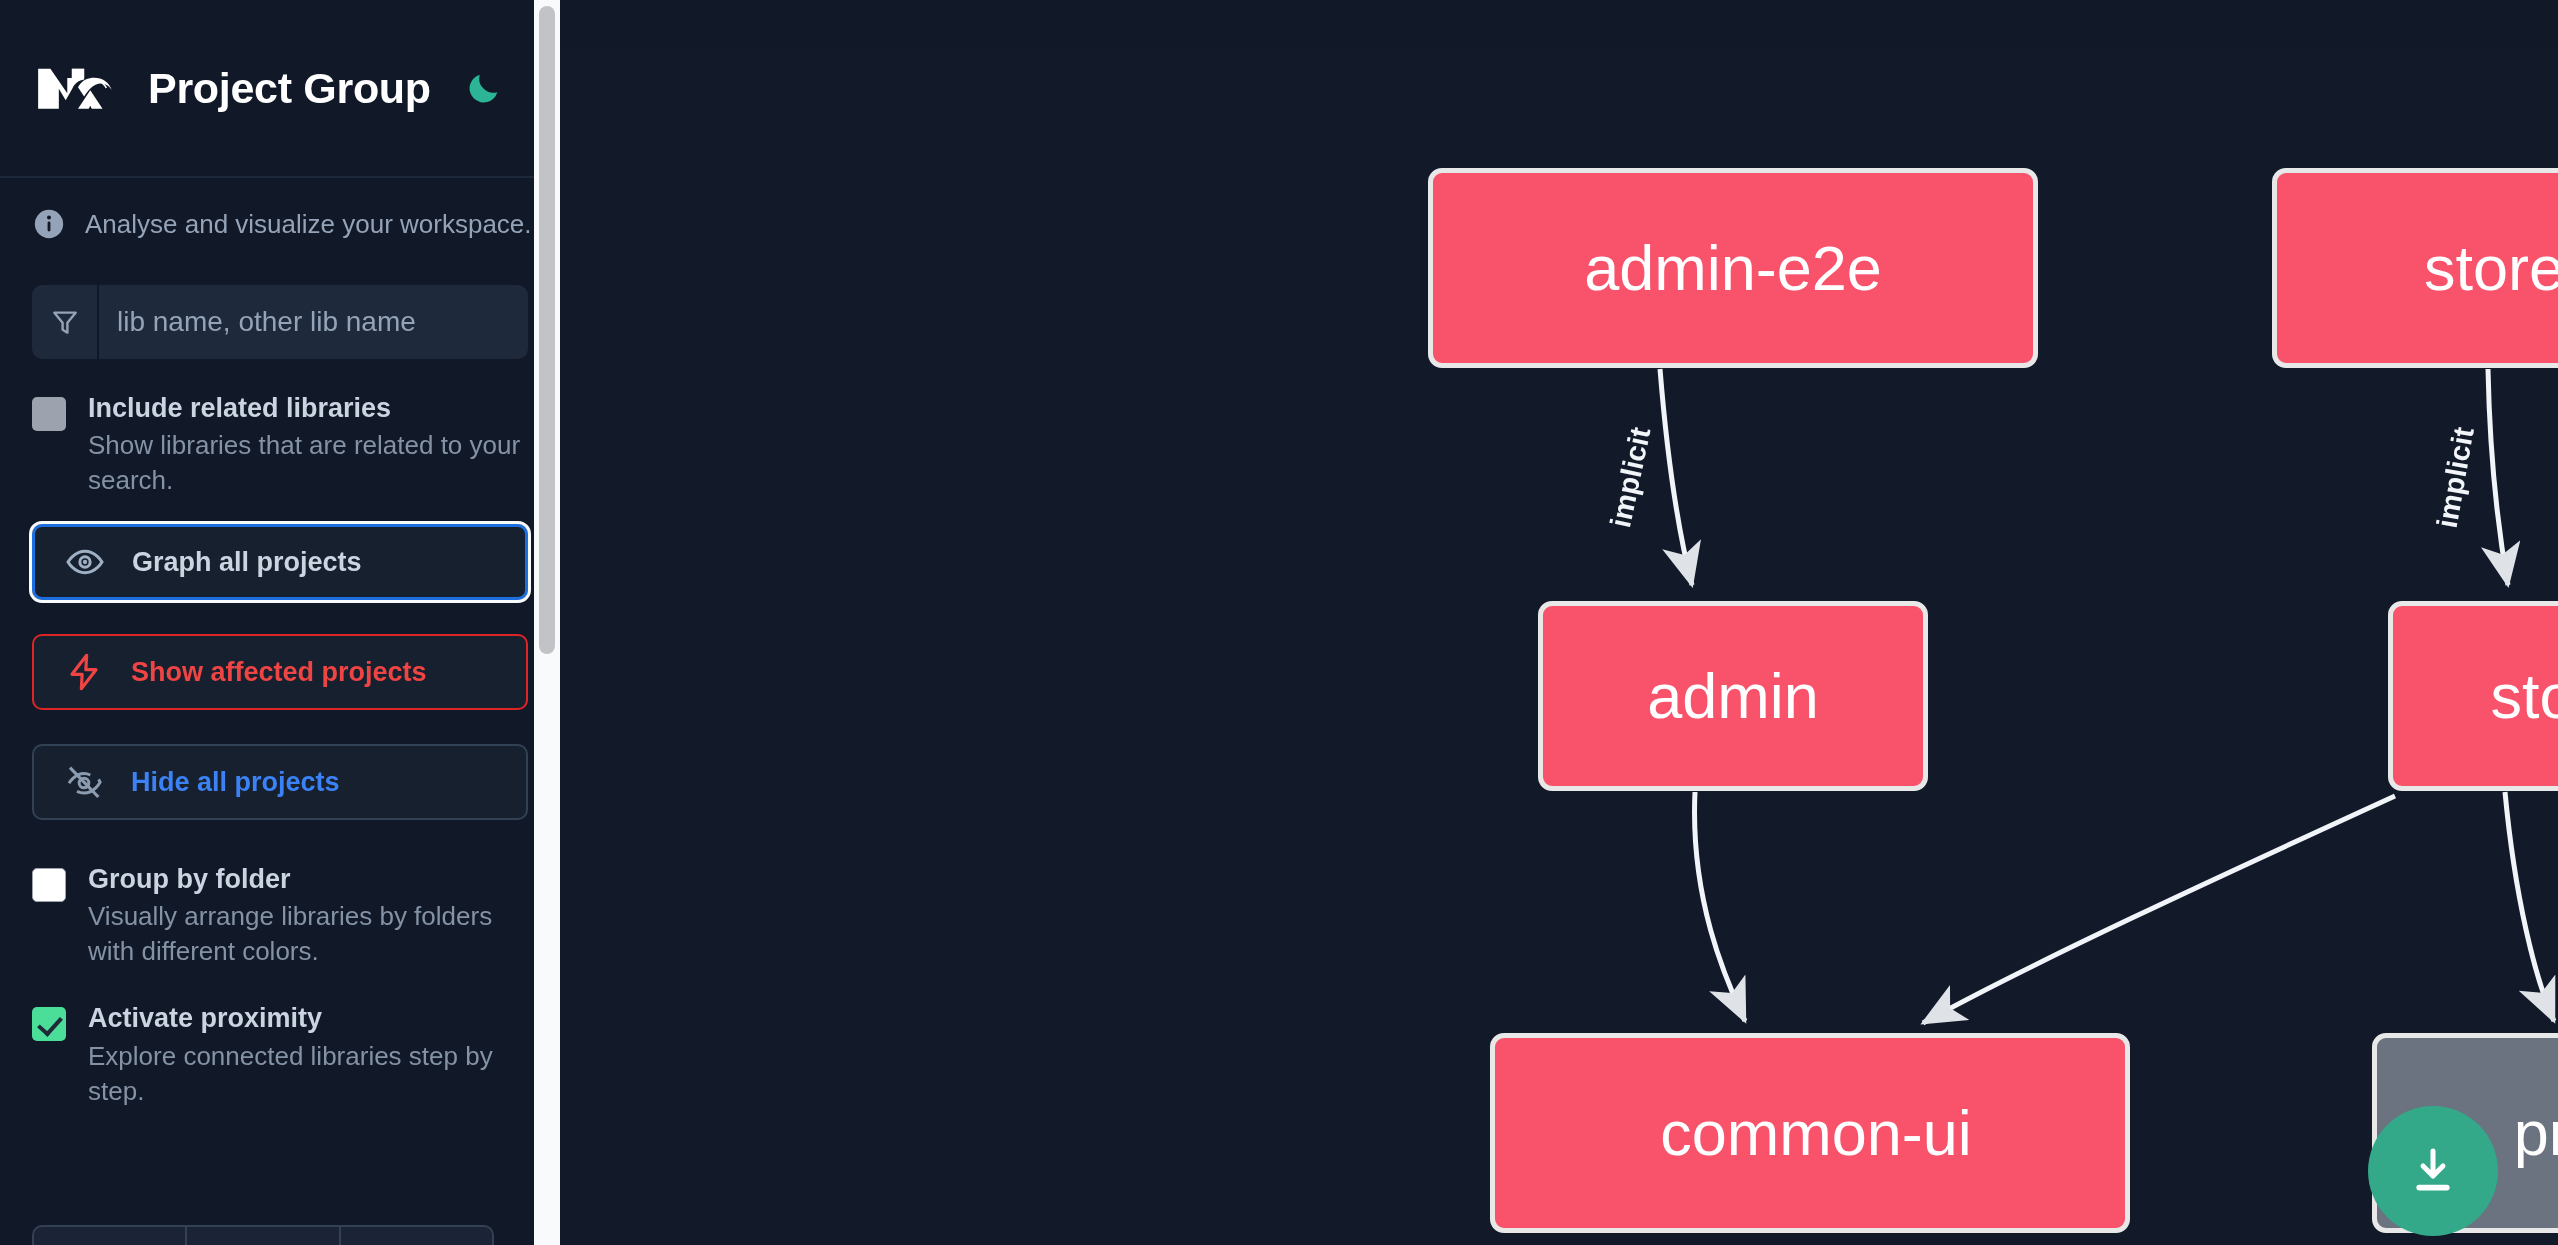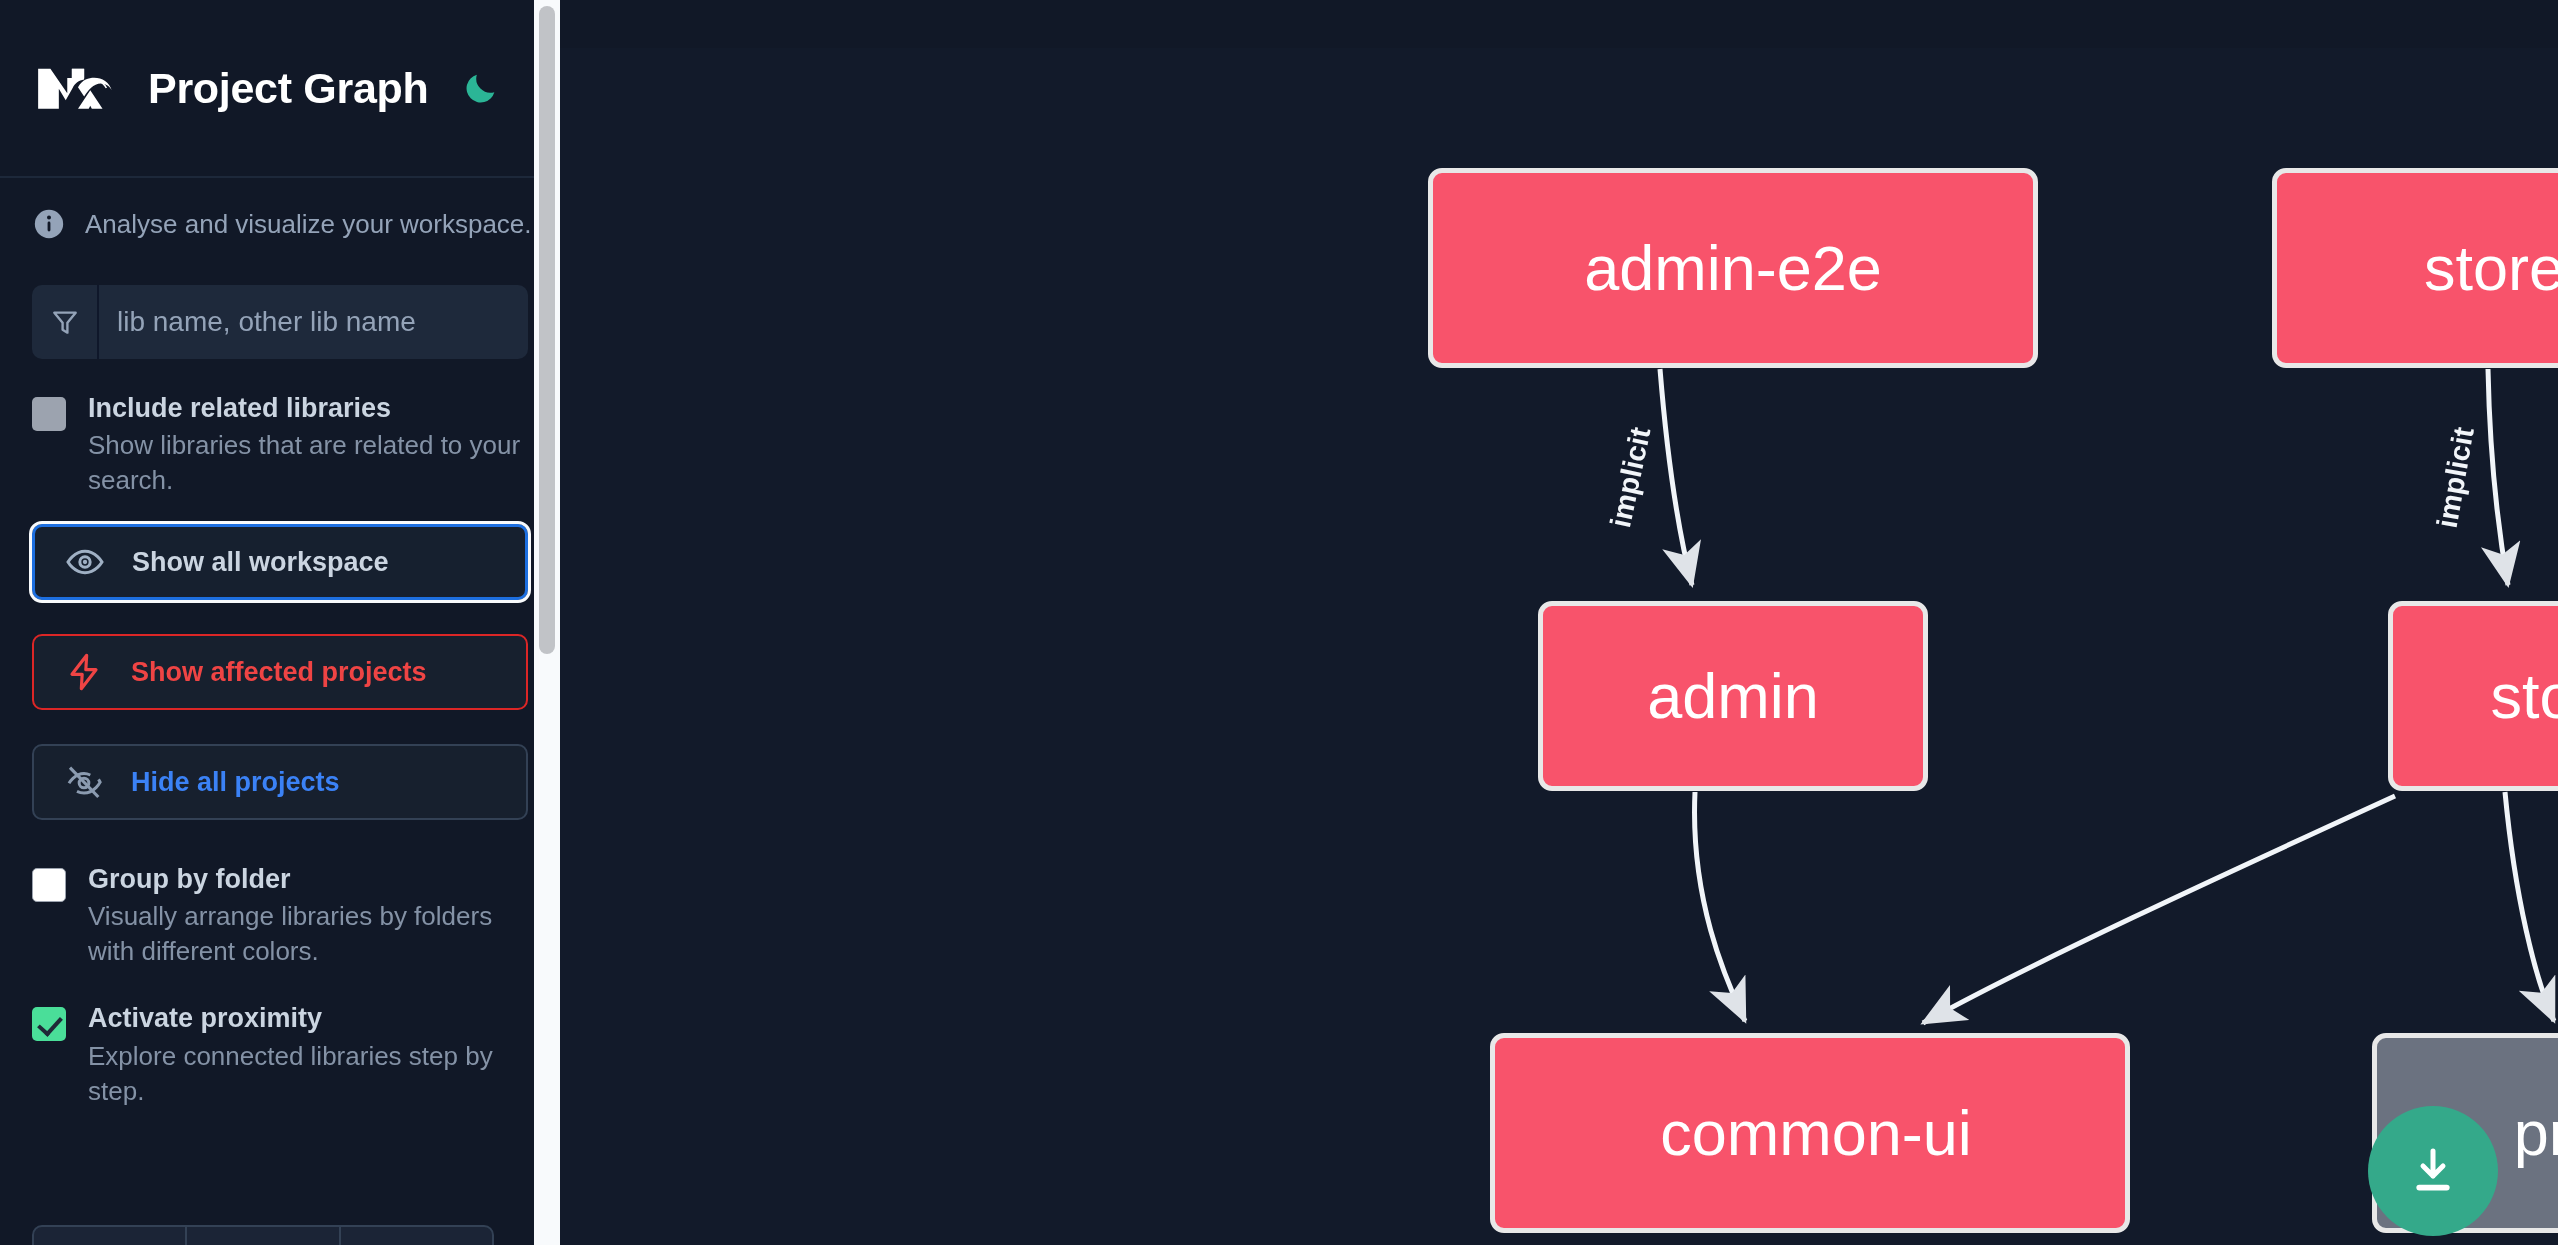--- a/index.html
+++ b/index.html
@@ -315,21 +315,21 @@
     <div class="sidebar-header">
       <span class="nx-logo">
         <svg viewBox="0 0 120 70" width="92" height="56">
           <path fill="#ffffff" d="M8 62 V10 h16 l22 32 V22 h6 v-12 h16 v14 c-7 1 -12 5 -15 11 l-9 16 l-9 -15 V62 H24 l-0 -0 Z"></path>
           <rect x="52" y="10" width="16" height="12" fill="#ffffff"></rect>
           <path fill="#ffffff" d="M60 62 L76 38 L92 62 h-14 l-2 -4 l-2 4 Z"></path>
           <path fill="#ffffff" d="M70 24 c14 -6 30 0 34 14 c-2 -5 -8 -9 -14 -9 c-10 0 -17 9 -22 17 l-8 -12 c3 -5 6 -8 10 -10 Z"></path>
           <path fill="none" stroke="#ffffff" stroke-width="2" d="M70 26 c10 -4 22 -1 27 9"></path>
         </svg>
       </span>
-      <span class="app-title">Project Graph</span>
+      <span class="app-title">Project Group</span>
       <span class="theme-toggle">
         <svg viewBox="0 0 24 24" width="40" height="40">
           <path fill="#2bb596" d="M20 14.5A8.5 8.5 0 0 1 9.5 4 8.5 8.5 0 1 0 20 14.5Z"></path>
         </svg>
       </span>
     </div>
 
     <div class="sidebar-body">
 
       <div class="tagline-row">
@@ -361,21 +361,21 @@
       </div>
 
       <div class="btn show-all">
         <span class="btn-icon">
           <svg viewBox="0 0 24 24" width="40" height="40">
             <path fill="none" stroke="#9fb0c4" stroke-width="1.8" d="M1.8 12S5.5 5.6 12 5.6 22.2 12 22.2 12 18.5 18.4 12 18.4 1.8 12 1.8 12Z"></path>
             <circle cx="12" cy="12" r="3.1" fill="none" stroke="#9fb0c4" stroke-width="1.8"></circle>
             <circle cx="12" cy="12" r="1.3" fill="#9fb0c4"></circle>
           </svg>
         </span>
-        <span class="btn-label">Show all workspace</span>
+        <span class="btn-label">Graph all projects</span>
       </div>
 
       <div class="btn affected">
         <span class="btn-icon">
           <svg viewBox="0 0 24 24" width="40" height="40">
             <path fill="none" stroke="#ef4444" stroke-width="1.9" stroke-linejoin="round" d="M13.6 2 4.8 13.4h6.1L10.4 22l8.8-11.4h-6.1Z"></path>
           </svg>
         </span>
         <span class="btn-label">Show affected projects</span>
       </div>

